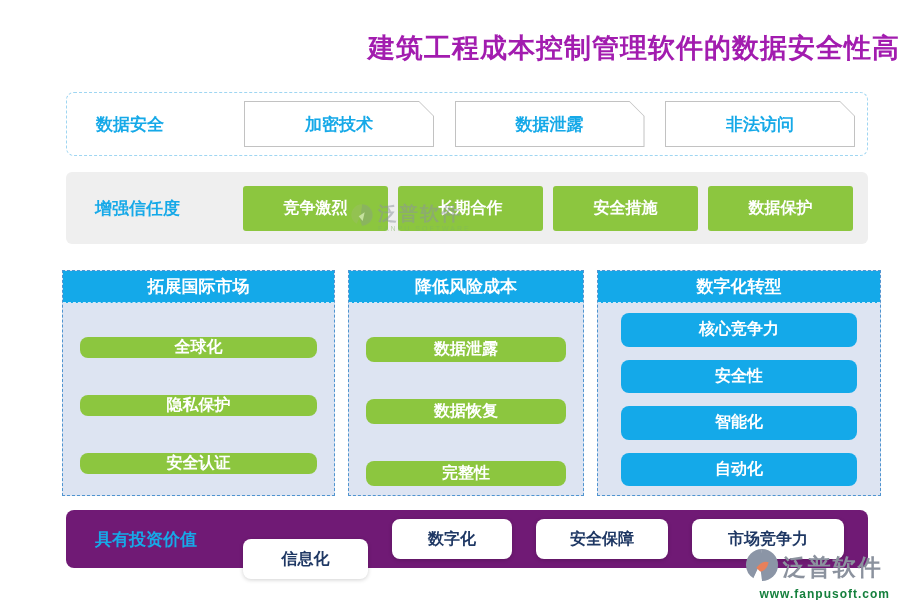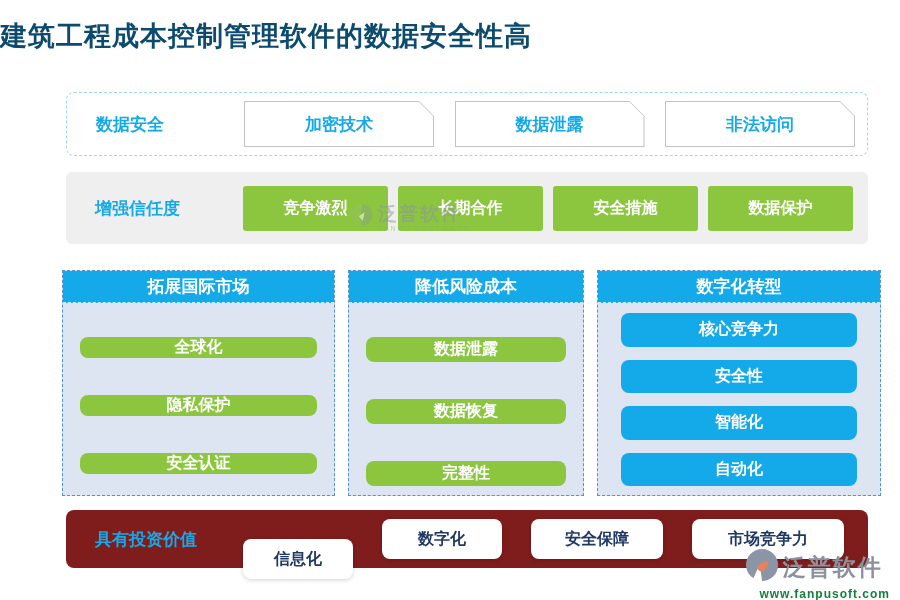--- a/index.html
+++ b/index.html
@@ -3,23 +3,23 @@
 <meta charset="utf-8">
 <style>
   * { margin:0; padding:0; box-sizing:border-box; }
   html,body { background:#fff; }
   .stage {
     position:relative; width:900px; height:600px; background:#ffffff;
     font-family:"Liberation Sans", sans-serif; overflow:hidden; margin:0 auto;
   }
   
   .title {
-    position:absolute; top:18px; left:0; width:100%;
-    text-align:left; font-family:"Liberation Serif", serif;
-    font-size:27px; font-weight:bold; color:#0c4a6e; letter-spacing:1px;
+    position:absolute; top:30px; left:0; width:100%;
+    text-align:right; font-family:"Liberation Serif", serif;
+    font-size:27px; font-weight:bold; color:#a21caf; letter-spacing:1px;
   }
   
   .row1 {
     position:absolute; left:66px; top:92px; width:802px; height:64px;
     border:1px dashed #9fd6f2; border-radius:8px; background:#fff;
     display:flex; align-items:center;
   }
   .row-label {
     font-size:17px; font-weight:bold; color:#16a9e8; padding-left:29px;
     white-space:nowrap; width:177px; flex:0 0 auto;
@@ -66,34 +66,34 @@
   }
   .item {
     height:36px; border-radius:8px; color:#fff; font-size:16px; font-weight:bold;
     display:flex; align-items:center; justify-content:center; cursor:pointer;margin-top:24px;
   }
   .item-green { background:#8cc63f; }
   .item-blue  { background:#14a9e9; margin:0 6px; }
   
   .row4 {
     position:absolute; left:66px; top:510px; width:802px; height:58px;
-    background:#7f1d1d; border-radius:8px; display:flex; align-items:center;
+    background:#701a75; border-radius:8px; display:flex; align-items:center;
   }
   .row4-buttons {
     flex:1; display:flex; justify-content:space-between; align-items:center;
     padding-right:24px;
   }
   .btn-white {
     height:40px; background:#ffffff; border-radius:8px;
     box-shadow:0 1px 4px rgba(0,0,0,0.18);
     color:#1f3864; font-size:16px; font-weight:bold;
     display:flex; align-items:center; justify-content:center;
     padding:0 24px; cursor:pointer;
   }
-  .bw-1 { width:110px;margin-top:40px; } .bw-2 { width:120px; } .bw-3 { width:132px; } .bw-4 { width:152px; }
+  .bw-1 { width:125px;margin-top:40px; } .bw-2 { width:120px; } .bw-3 { width:132px; } .bw-4 { width:152px; }
   
   .watermark {
     position:absolute; left:350px; top:203px; z-index:10; opacity:0.5;
     display:flex; align-items:flex-start; gap:4px; pointer-events:none;
   }
   .wm-text-block { display:flex; flex-direction:column; }
   .wm-name { font-size:19px; font-weight:bold; color:#8d949c; letter-spacing:2px; line-height:22px; }
   .wm-sub  { font-size:7px; color:#7fb564; letter-spacing:2px; }
   
   .logo {

